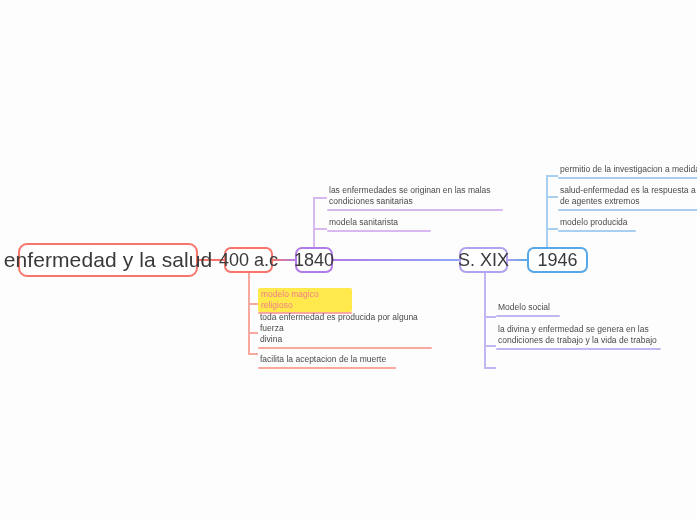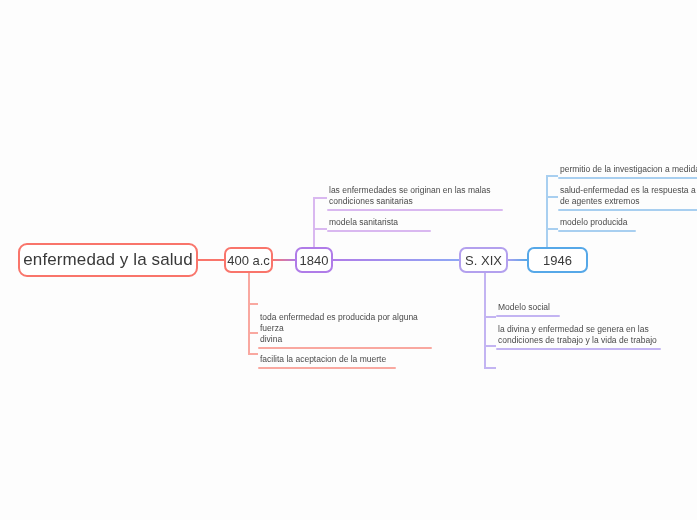--- a/index.html
+++ b/index.html
@@ -25,24 +25,24 @@
     border:2px solid #bbb;
     border-radius:7px;
     display:flex;align-items:center;justify-content:center;
     color:#3a3a3a;
     white-space:nowrap;
     z-index:4;
   }
   .node.root{
     border-width:2px;
     border-radius:9px;
-    font-size:17px;
+    font-size:21px;
     letter-spacing:.1px;
   }
-  .node.era{font-size:13px;}
+  .node.era{font-size:18px;}
 
   
   .leaf{
     position:absolute;
     z-index:3;
     box-sizing:border-box;
   }
   .leaf .txt{
     font-size:8.5px;
     line-height:11px;
@@ -91,20 +91,24 @@
 
   <div class="node era" style="left:527px;top:247px;width:61px;height:26px;border-color:#56a8e8;">
     <span>1946</span>
   </div>
 
   <div class="wire v" style="left:248px;top:273px;height:81px;background:#f9a8a0;"></div>
   <div class="wire h" style="left:248px;top:303px;width:10px;background:#f9a8a0;"></div>
   <div class="wire h" style="left:248px;top:332px;width:10px;background:#f9a8a0;"></div>
   <div class="wire h" style="left:248px;top:353px;width:10px;background:#f9a8a0;"></div>
 
+  <div class="leaf hl" style="left:258px;top:288px;width:94px;">
+    <span class="txt" style="background:#ffe94d;color:#f07f8a;">modelo magico religioso</span>
+    <span class="rule" style="background:#f9a8a0;"></span>
+  </div>
 
   <div class="leaf" style="left:258px;top:312px;width:174px;">
     <span class="txt">toda enfermedad es producida por alguna fuerza
 divina</span>
     <span class="rule" style="background:#f9a8a0;"></span>
   </div>
 
   <div class="leaf" style="left:258px;top:343px;width:138px;margin-top:11px;">
     <span class="txt">facilita la aceptacion de la muerte</span>
     <span class="rule" style="background:#f9a8a0;"></span>

